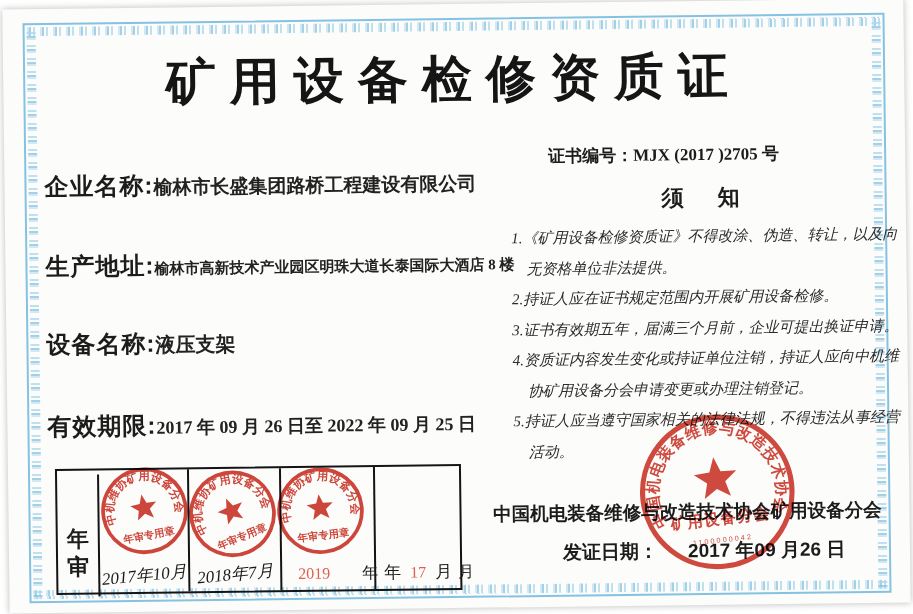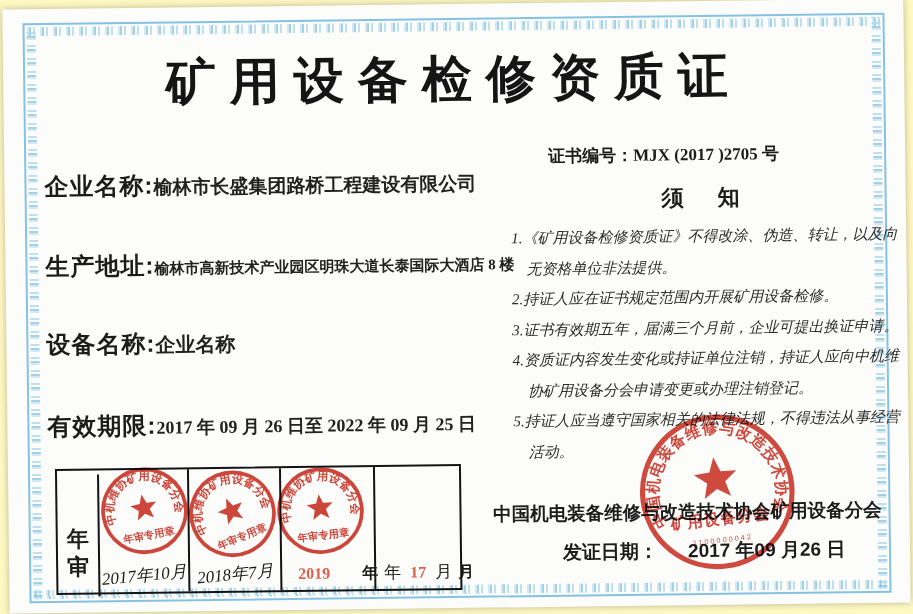--- a/index.html
+++ b/index.html
@@ -1,16 +1,16 @@
 <!DOCTYPE html>
 <html style="--stamp-red: #cc372b; --border-blue: #85c2e2;"><head>
 <meta charset="utf-8">
 <style>
   html,body{margin:0;padding:0;background:#d8d7d3;}
-  .page{position:relative;width:913px;height:614px;background:#fef9c3;overflow:hidden;
+  .page{position:relative;width:913px;height:614px;background:#ffffff;overflow:hidden;
         font-family:"Liberation Sans",sans-serif;color:#1c1c1c;}
   .tilt{position:absolute;inset:0;transform:rotate(-0.7deg);transform-origin:50% 50%;}
   .paper{position:absolute;left:6px;top:4px;right:6px;bottom:6px;background:#fcfcfa;
          box-shadow:0 0 7px rgba(0,0,0,.28);}
   
   .frame{position:absolute;left:26px;top:18px;width:858px;height:576px;border:2px solid var(--border-blue);}
   .orn{position:absolute;opacity:.75;}
   .orn-top,.orn-bottom{left:2px;right:2px;height:9px;
      background:repeating-linear-gradient(90deg,#c3e2f3 0 2px,var(--border-blue) 2px 4px,transparent 4px 6px,#a9d7ee 6px 8px,transparent 8px 13px);}
   .orn-top{top:2px}.orn-bottom{bottom:2px}
@@ -41,21 +41,21 @@
             border:2.5px solid #141414;display:flex;background:transparent;}
   .ar-label{width:40px;border-right:2.5px solid #141414;display:flex;align-items:center;
             justify-content:center;writing-mode:vertical-lr;text-orientation:upright;
             font-size:22px;font-weight:600;letter-spacing:26px;padding-left:0;
             transform:translateY(4px);}
   .ar-cell{position:relative;border-right:2.5px solid #141414;}
   .c1{width:88px}.c2{width:90px}.c3{width:92px}.c4{flex:1;border-right:none}
   .ar-date{position:absolute;bottom:5px;left:0;right:0;text-align:center;white-space:nowrap;
            font-family:"Liberation Serif",serif;font-size:16px;color:#1a1a1a;}
   .hand{font-style:italic;font-size:17px;transform:rotate(-5deg);}
-  .printed span{font-weight:bold;padding:0 16px;}
+  .printed span{font-weight:normal;padding:0 16px;}
   .red{color:#e0604f;}
   .blank{white-space:pre;font-size:17px;}
 
   .stamp{position:absolute;width:94px;height:94px;mix-blend-mode:multiply;opacity:.92;}
   .s1{left:40px;top:-6px;transform:rotate(-10deg);}
   .s2{left:128px;top:-2px;transform:rotate(-22deg);}
   .s3{left:216px;top:-4px;transform:rotate(-6deg);}
 
   .issuer{position:absolute;left:480px;top:502px;width:410px;text-align:center;
           font-size:18.5px;font-weight:bold;white-space:nowrap;}
@@ -99,21 +99,21 @@
       <span class="val">榆林市长盛集团路桥工程建设有限公司</span>
     </div>
 
     <div class="field f-address">
       <span class="lbl">生产地址:</span>
       <span class="val">榆林市高新技术产业园区明珠大道长泰国际大酒店 8 楼</span>
     </div>
 
     <div class="field f-equipment">
       <span class="lbl">设备名称:</span>
-      <span class="val">企业名称</span>
+      <span class="val">液压支架</span>
     </div>
 
     <div class="field f-validity">
       <span class="lbl">有效期限:</span>
       <span class="val">2017 年 09 月 26 日至 2022 年 09 月 25 日</span>
     </div>
 
     <div class="notice-head">须　知</div>
 
     <div class="notice">

